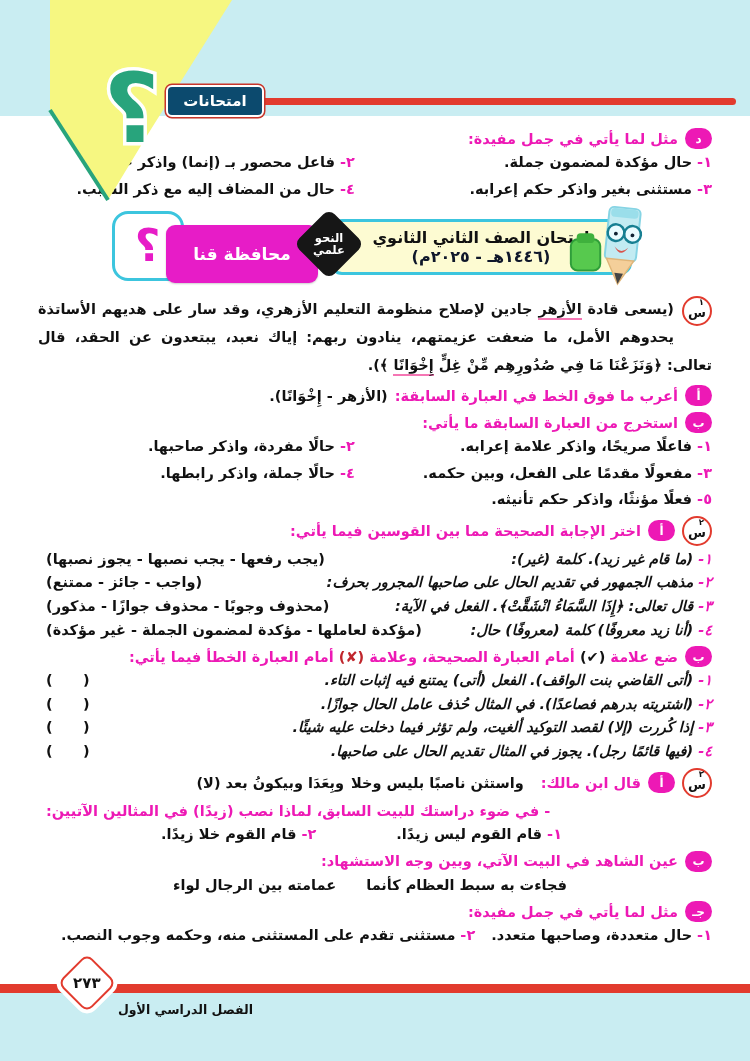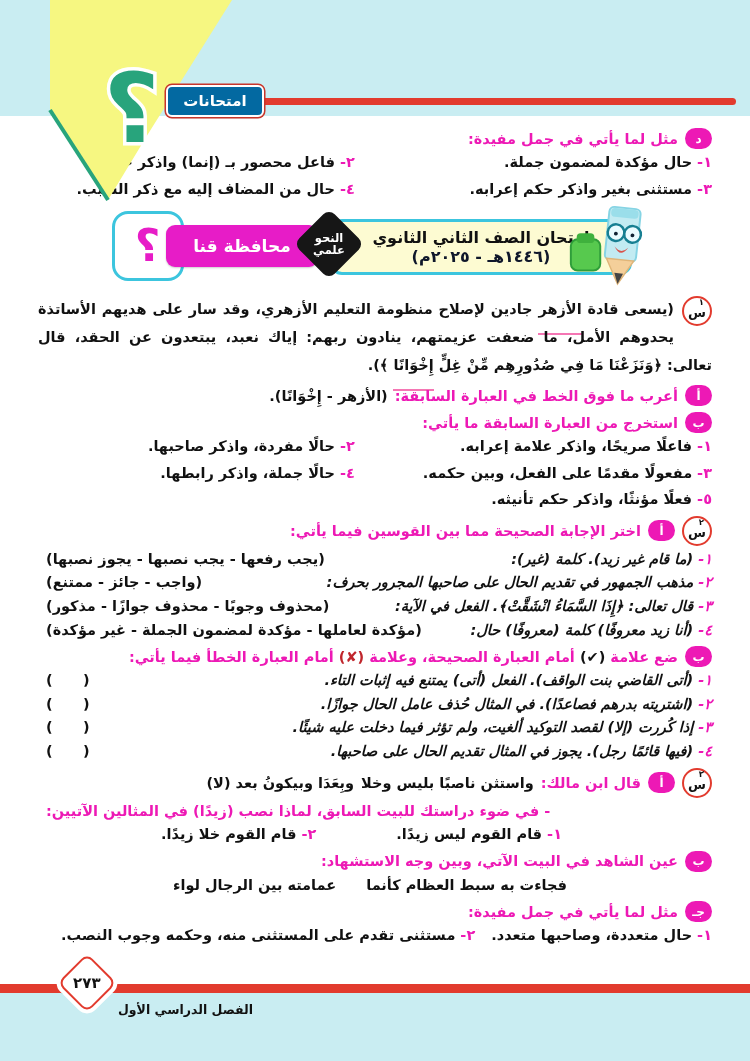--- a/index.html
+++ b/index.html
@@ -6,21 +6,21 @@
   .page{
     position:relative;width:750px;height:1061px;background:#ffffff;
     font-family:"DejaVu Sans",sans-serif;direction:rtl;overflow:hidden;
     color:#111;font-weight:700;
   }
   
   .top-band{position:absolute;top:0;left:0;right:0;height:116px;background:#c9edf2;}
   .ribbon{position:absolute;top:0;left:38px;z-index:2;}
   .exams-tab{
     position:absolute;top:85px;left:166px;width:94px;height:28px;z-index:3;
-    background:#0369a1;border:2px solid #fff;border-radius:6px;
+    background:#0c4a6e;border:2px solid #fff;border-radius:6px;
     box-shadow:0 0 0 1.5px #c8352a,0 1px 2px rgba(0,0,0,.25);
     color:#fff;font-size:15px;display:flex;align-items:center;justify-content:center;
   }
   .red-line{position:absolute;top:98px;left:258px;right:14px;height:7px;background:#e23b2e;border-radius:4px;z-index:1;}
 
   
   .content{position:absolute;top:122px;right:38px;left:38px;font-size:14.5px;}
   .part-head{display:flex;align-items:center;gap:7px;margin:6px 0 3px;}
   .mag{color:#ed19b5;}
   .blk{color:#111;}
@@ -36,21 +36,21 @@
   .sq-base{padding-top:3px;}
   .sq-sup{position:absolute;top:0px;right:6px;font-size:8.5px;line-height:1;}
   .num{color:#ed19b5;margin-left:5px;white-space:nowrap;}
   .grid2{display:grid;grid-template-columns:53% 47%;row-gap:6px;margin:3px 0 2px;}
   .gitem{line-height:1.42;}
   .row{display:flex;justify-content:space-between;align-items:baseline;margin:3px 0;line-height:1.42;padding-left:8px;}
   .stmt{flex:1 1 auto;font-style:italic;}
   .choices{flex:none;white-space:nowrap;color:#111;margin-right:8px;}
   .answer{flex:none;white-space:pre;color:#111;margin-right:8px;}
   .para{margin-top:4px;line-height:28px;text-align:justify;}
-  .uline{border-bottom:2.5px solid #f576b4;padding-bottom:16px;}
+  .uline{border-bottom:2.5px solid #f576b4;padding-bottom:1px;}
   .para .sq-badge{float:right;margin-left:8px;margin-top:1px;}
   .verse-row{display:flex;justify-content:space-between;margin:3px 0;line-height:1.42;padding-right:145px;padding-left:135px;}
   .examples-row{display:flex;gap:80px;margin:3px 0;line-height:1.42;padding-right:150px;}
   .inline-items{display:flex;gap:16px;margin:3px 0;line-height:1.42;flex-wrap:wrap;}
 
   
   .banner{position:relative;height:84px;margin:8px 0 2px;}
   .pencil{position:absolute;left:525px;top:-4px;z-index:4;}
   .ybox{
     position:absolute;left:292px;top:12px;width:302px;height:56px;box-sizing:border-box;
@@ -58,21 +58,21 @@
     display:flex;flex-direction:column;align-items:center;justify-content:center;
   }
   .ytitle{font-size:16px;color:#111;line-height:1.2;}
   .ydate{font-size:16px;color:#0f172a;line-height:1.2;}
   .diamond{
     position:absolute;left:266px;top:12px;width:50px;height:50px;background:#161616;border-radius:8px;
     transform:rotate(45deg);z-index:3;display:flex;align-items:center;justify-content:center;
   }
   .dinner{transform:rotate(-45deg);color:#fff;font-size:11.5px;text-align:center;line-height:12px;}
   .gov{
-    position:absolute;left:128px;top:18px;width:152px;height:42px;background:#e71cc7;border-radius:9px;z-index:2;
+    position:absolute;left:128px;top:18px;width:152px;height:58px;background:#e71cc7;border-radius:9px;z-index:2;
     color:#fff;font-size:17px;display:flex;align-items:center;justify-content:center;
     box-shadow:0 1px 2px rgba(0,0,0,.2);
   }
   .qblob{
     position:absolute;left:74px;top:4px;width:72px;height:70px;background:#fff;border:3px solid #3cc5de;
     border-radius:16px;z-index:1;display:flex;align-items:center;justify-content:center;box-sizing:border-box;
   }
   .qflip{display:inline-block;transform:scaleX(-1);color:#e71cc7;font-size:44px;line-height:1;}
 
   
@@ -226,21 +226,21 @@
       <span class="answer">(      )</span>
     </div>
 
     <div class="part-head">
       <span class="sq-badge">
           <span class="sq-base">س</span>
           <span class="sq-sup">٣</span>
         </span>
       <span class="badge-pink">أ</span>
       <span class="mag">قال ابن مالك:</span>
-      <span class="blk" style="margin-right:0">واستثن ناصبًا بليس وخلا</span>
+      <span class="blk" style="margin-right:10px">واستثن ناصبًا بليس وخلا</span>
       <span class="blk" style="">وبِعَدَا وبيكونُ بعد (لا)</span>
     </div>
     <div class="row" style="justify-content:flex-end">
       <span class="mag">- في ضوء دراستك للبيت السابق، لماذا نصب (زيدًا) في المثالين الآتيين:</span>
     </div>
     <div class="examples-row">
       <span><span class="num">١-</span><span class="blk">قام القوم ليس زيدًا.</span></span>
       <span><span class="num">٢-</span><span class="blk">قام القوم خلا زيدًا.</span></span>
     </div>
 

